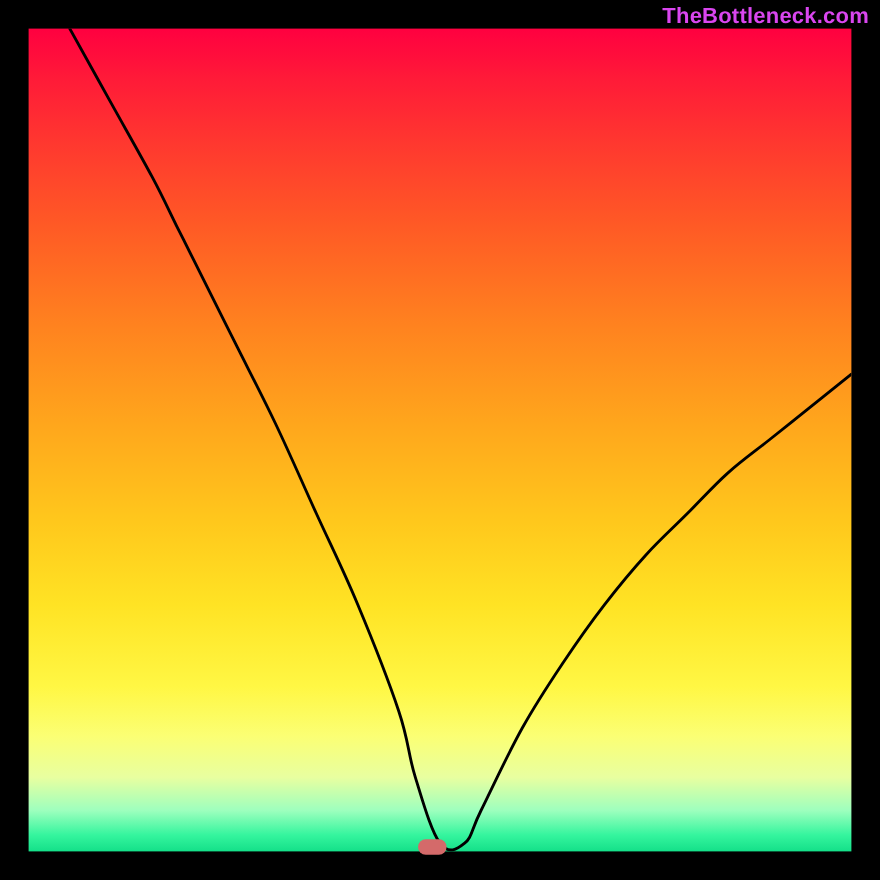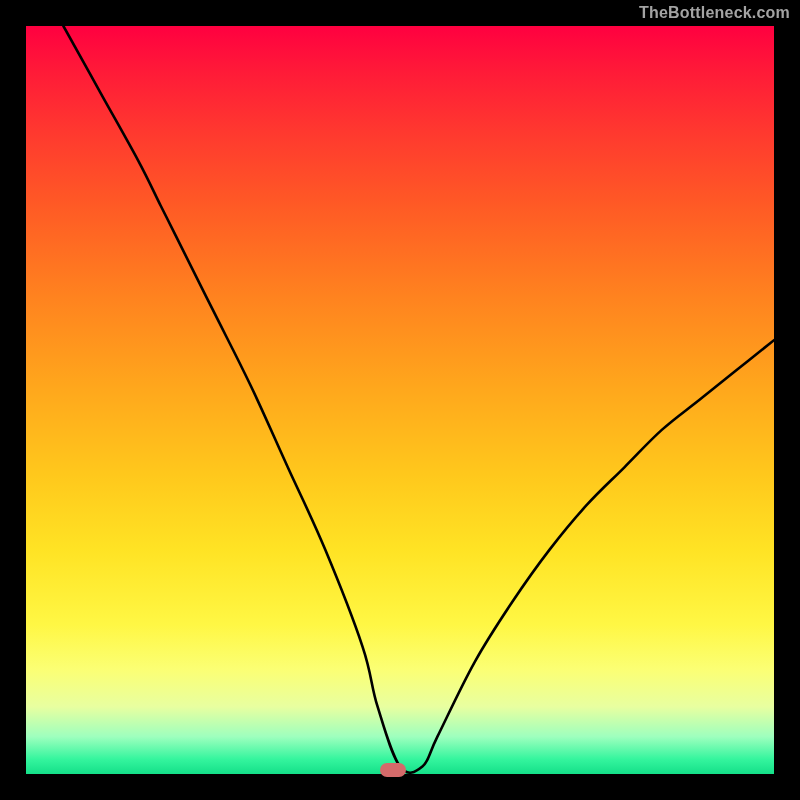--- a/index.html
+++ b/index.html
@@ -38,23 +38,23 @@
       #9effbe 95%,
       #35f59e 98%,
       #14e089 100%
     );
   }
   .watermark {
     position: absolute;
     top: 4px;
     right: 10px;
     font-family: Arial, Helvetica, sans-serif;
-    font-size: 16px;
+    font-size: 20px;
     font-weight: bold;
-    color: #a3a3a3;
+    color: #d946ef;
     letter-spacing: 0.2px;
     user-select: none;
   }
   svg.curve {
     position: absolute;
     left: 0;
     top: 0;
     width: 748px;
     height: 748px;
   }

